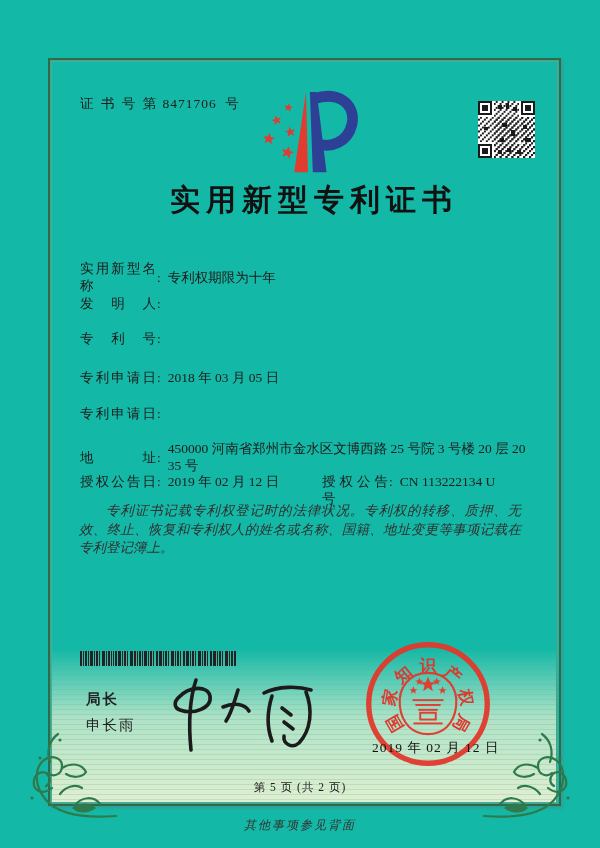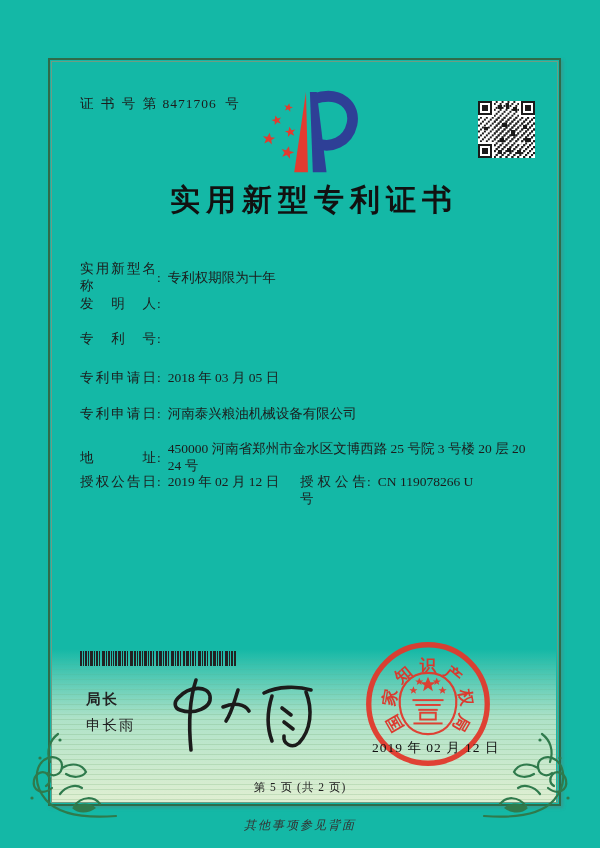--- a/index.html
+++ b/index.html
@@ -41,21 +41,21 @@
   }
   
   .row{position:absolute;left:80px;width:448px;display:flex;align-items:center;
        font-size:13.5px;line-height:17px;z-index:4;}
   .row-label{width:76px;flex:0 0 76px;display:inline-block;text-align:justify;text-align-last:justify;}
   .row-colon{margin:0 7px 0 1px;}
   .row-value{flex:1;}
   .r0{top:260px}.r1{top:295px}.r2{top:330px}.r3{top:369px}.r4{top:405px}
   .r5{top:440px}.r6{top:473px}
   .addr-line{display:block;}
-  .grant-group2{position:absolute;left:220px;top:0;display:flex;}
+  .grant-group2{position:absolute;left:242px;top:0;display:flex;}
   .grant-group2 .row-label{width:66px;flex:0 0 66px;}
   
   .body-text{position:absolute;left:79px;width:442px;top:502px;z-index:4;
     font-size:13.5px;line-height:18.5px;font-style:italic;color:#303030;}
   .body-text p{margin:0;text-indent:2em;text-align:justify;}
   
   .barcode{position:absolute;left:80px;top:651px;width:156px;height:15px;z-index:4;}
   .sig-title{position:absolute;left:86px;top:690px;font-size:14.5px;letter-spacing:2px;z-index:4;
     font-family:"Liberation Sans","DejaVu Sans",sans-serif;color:#222;font-weight:bold;}
   .sig-name{position:absolute;left:86px;top:716px;font-size:14.5px;letter-spacing:2px;z-index:4;
@@ -190,42 +190,42 @@
       <span class="row-colon">:</span>
   </div>
   <div class="row r3">
     <span class="row-label">专利申请日</span>
       <span class="row-colon">:</span>
     <span class="row-value">2018 年 03 月 05 日</span>
   </div>
   <div class="row r4">
     <span class="row-label">专利申请日</span>
       <span class="row-colon">:</span>
-    <span class="row-value">河南泰兴粮油机械设备有限公司</span>
   </div>
   <div class="row r5">
     <span class="row-label">地址</span>
       <span class="row-colon">:</span>
     <span class="row-value">
       <span class="addr-line">450000 河南省郑州市金水区文博西路 25 号院 3 号楼 20 层 20</span>
-      <span class="addr-line">24 号</span>
+      <span class="addr-line">35 号</span>
     </span>
   </div>
   <div class="row r6">
     <span class="row-label">授权公告日</span>
       <span class="row-colon">:</span>
     <span>2019 年 02 月 12 日</span>
     <span class="grant-group2">
       <span class="row-label">授权公告号</span>
         <span class="row-colon">:</span>
-      <span>CN 119078266 U</span>
+      <span>CN 113222134 U</span>
     </span>
   </div>
 
   <div class="body-text">
+    <p>专利证书记载专利权登记时的法律状况。专利权的转移、质押、无效、终止、恢复和专利权人的姓名或名称、国籍、地址变更等事项记载在专利登记簿上。</p>
   </div>
 
   <svg class="barcode" viewBox="0 0 156 15" preserveAspectRatio="none">
     <path fill="#222" d="M0 0h2v15H0z M3 0h1v15H3z M5 0h2v15H5z M8 0h1v15H8z M10 0h3v15h-3z M14 0h1v15h-1z
          M16 0h2v15h-2z M19 0h1v15h-1z M22 0h3v15h-3z M26 0h1v15h-1z M28 0h2v15h-2z M31 0h1v15h-1z
          M33 0h1v15h-1z M35 0h2v15h-2z M38 0h3v15h-3z M42 0h1v15h-1z M44 0h2v15h-2z M47 0h1v15h-1z
          M50 0h3v15h-3z M54 0h2v15h-2z M57 0h1v15h-1z M59 0h2v15h-2z M62 0h1v15h-1z M64 0h3v15h-3z
          M68 0h1v15h-1z M70 0h2v15h-2z M73 0h1v15h-1z M76 0h2v15h-2z M79 0h3v15h-3z M83 0h1v15h-1z
          M85 0h2v15h-2z M88 0h1v15h-1z M91 0h3v15h-3z M95 0h1v15h-1z M97 0h2v15h-2z M100 0h1v15h-1z
          M103 0h2v15h-2z M106 0h3v15h-3z M110 0h1v15h-1z M112 0h2v15h-2z M115 0h1v15h-1z

